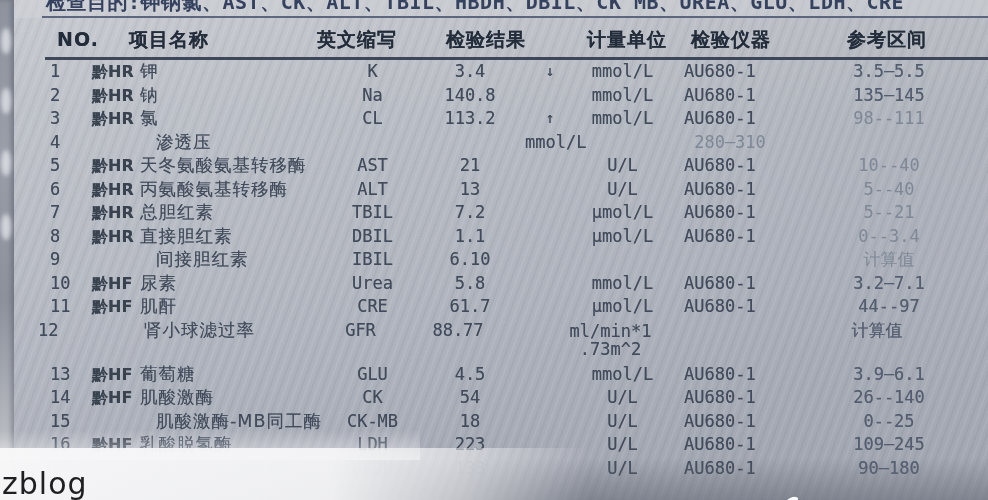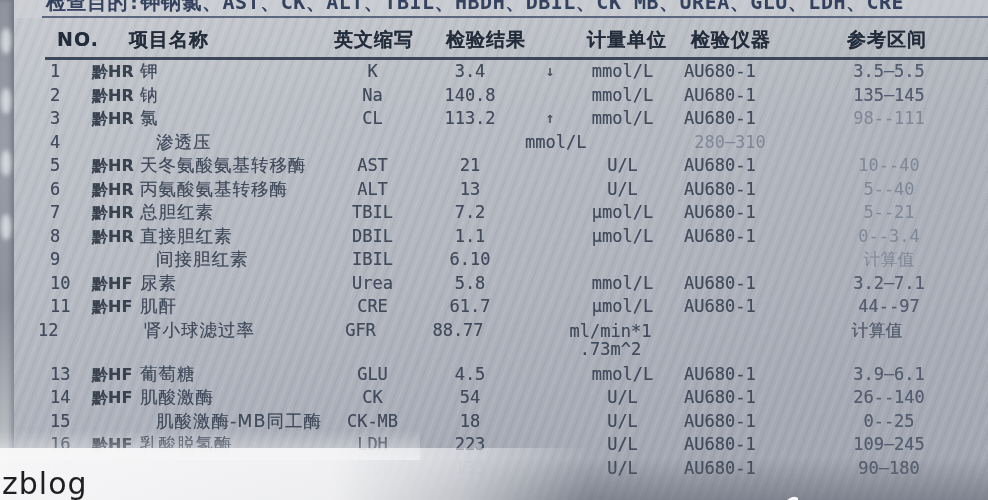--- a/index.html
+++ b/index.html
@@ -22,21 +22,21 @@
   #top-strip{position:absolute;left:14px;right:0;top:0;height:18px;background:rgba(210,213,218,.45);overflow:hidden;}
   #top-line{position:absolute;left:32px;top:-11px;white-space:nowrap;font-size:20px;font-weight:600;
     color:#35425f;letter-spacing:.5px;font-family:"DejaVu Sans Mono","DejaVu Sans",monospace;}
   .rule-top{position:absolute;left:42px;right:0;top:16px;height:2px;background:#4a5570;opacity:.85;}
   .rule-header{position:absolute;left:45px;right:0;top:57px;height:3px;background:#2f3a4c;opacity:.9;}
 
   
   #header-row{position:absolute;left:0;top:22px;height:34px;width:988px;margin-left:9px;}
   #header-row span{position:absolute;top:0;line-height:34px;font-size:19px;font-weight:700;color:#222c3a;
     letter-spacing:1px;text-shadow:0 0 .6px rgba(34,44,58,.7);}
-  .h0{left:48px;} .h1{left:120px;} .h2{left:325px;} .h3{left:437px;} .h4{left:578px;} .h5{left:682px;text-align:right;} .h6{left:838px;}
+  .h0{left:48px;} .h1{left:120px;} .h2{left:308px;} .h3{left:437px;} .h4{left:578px;} .h5{left:682px;text-align:right;} .h6{left:838px;}
 
   
   #rows{position:absolute;left:0;top:60px;width:988px;}
   .row{display:grid;grid-template-columns:48px 48px 190px 85px 110px 50px 95px 120px 198px;
     padding-left:44px;height:23.5px;line-height:23.5px;font-size:17px;color:#414b5b;
     text-shadow:0 0 .5px rgba(65,75,91,.55);}
   .row.tall{height:44px;padding-left:32px;}
   .c{overflow:visible;white-space:nowrap;}
   .c-no{padding-left:6px;font-family:"DejaVu Sans Mono",monospace;}
   .c-marker{font-weight:600;color:#39424f;font-size:16px;letter-spacing:0;}

